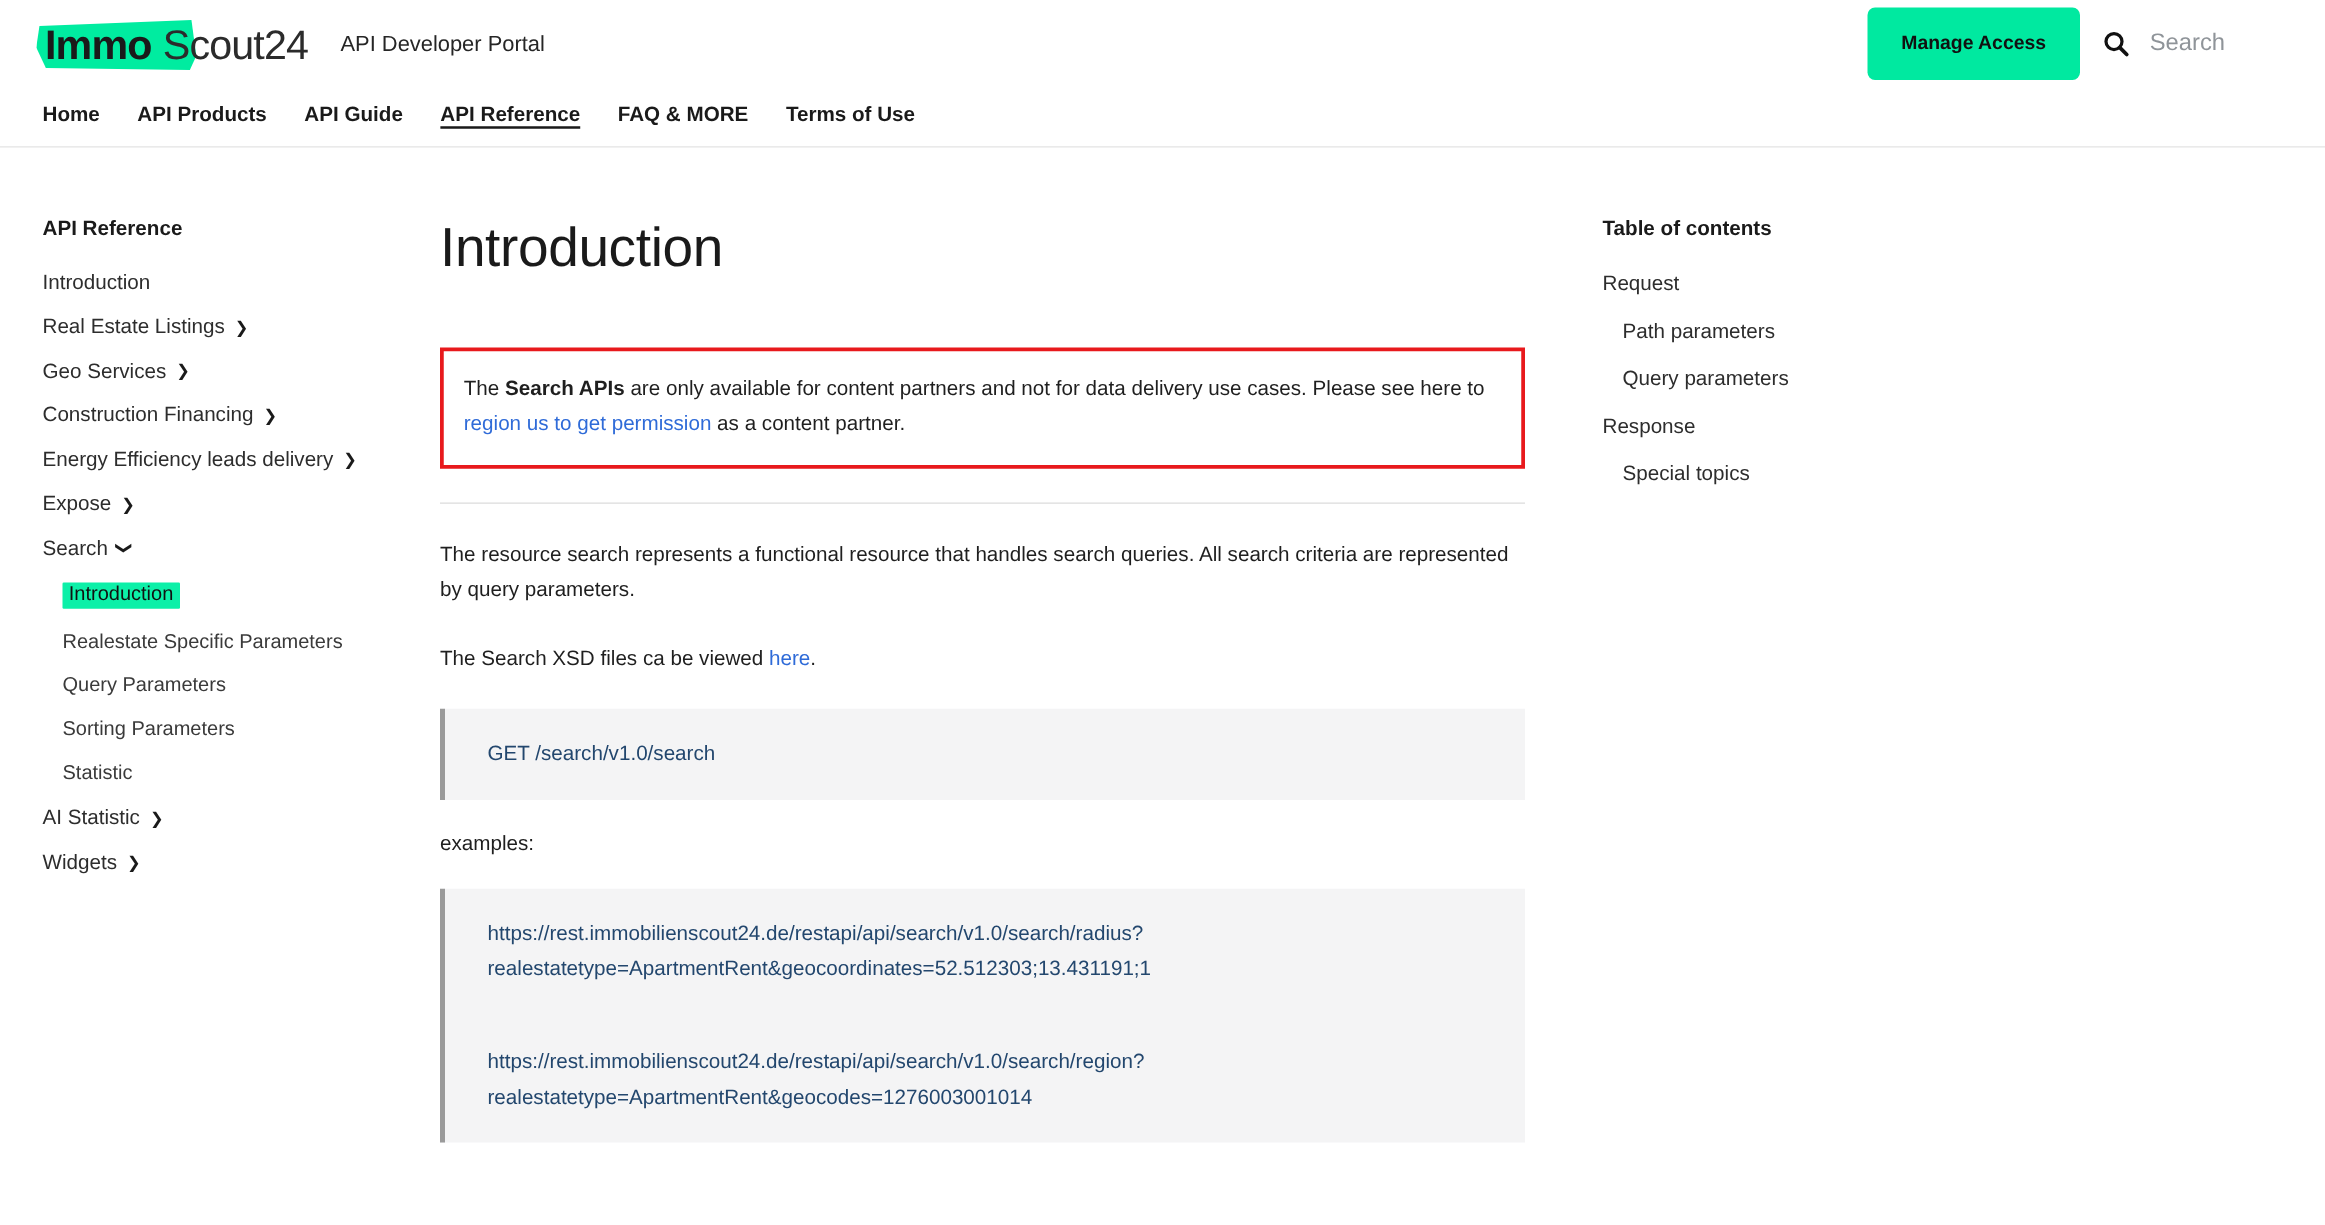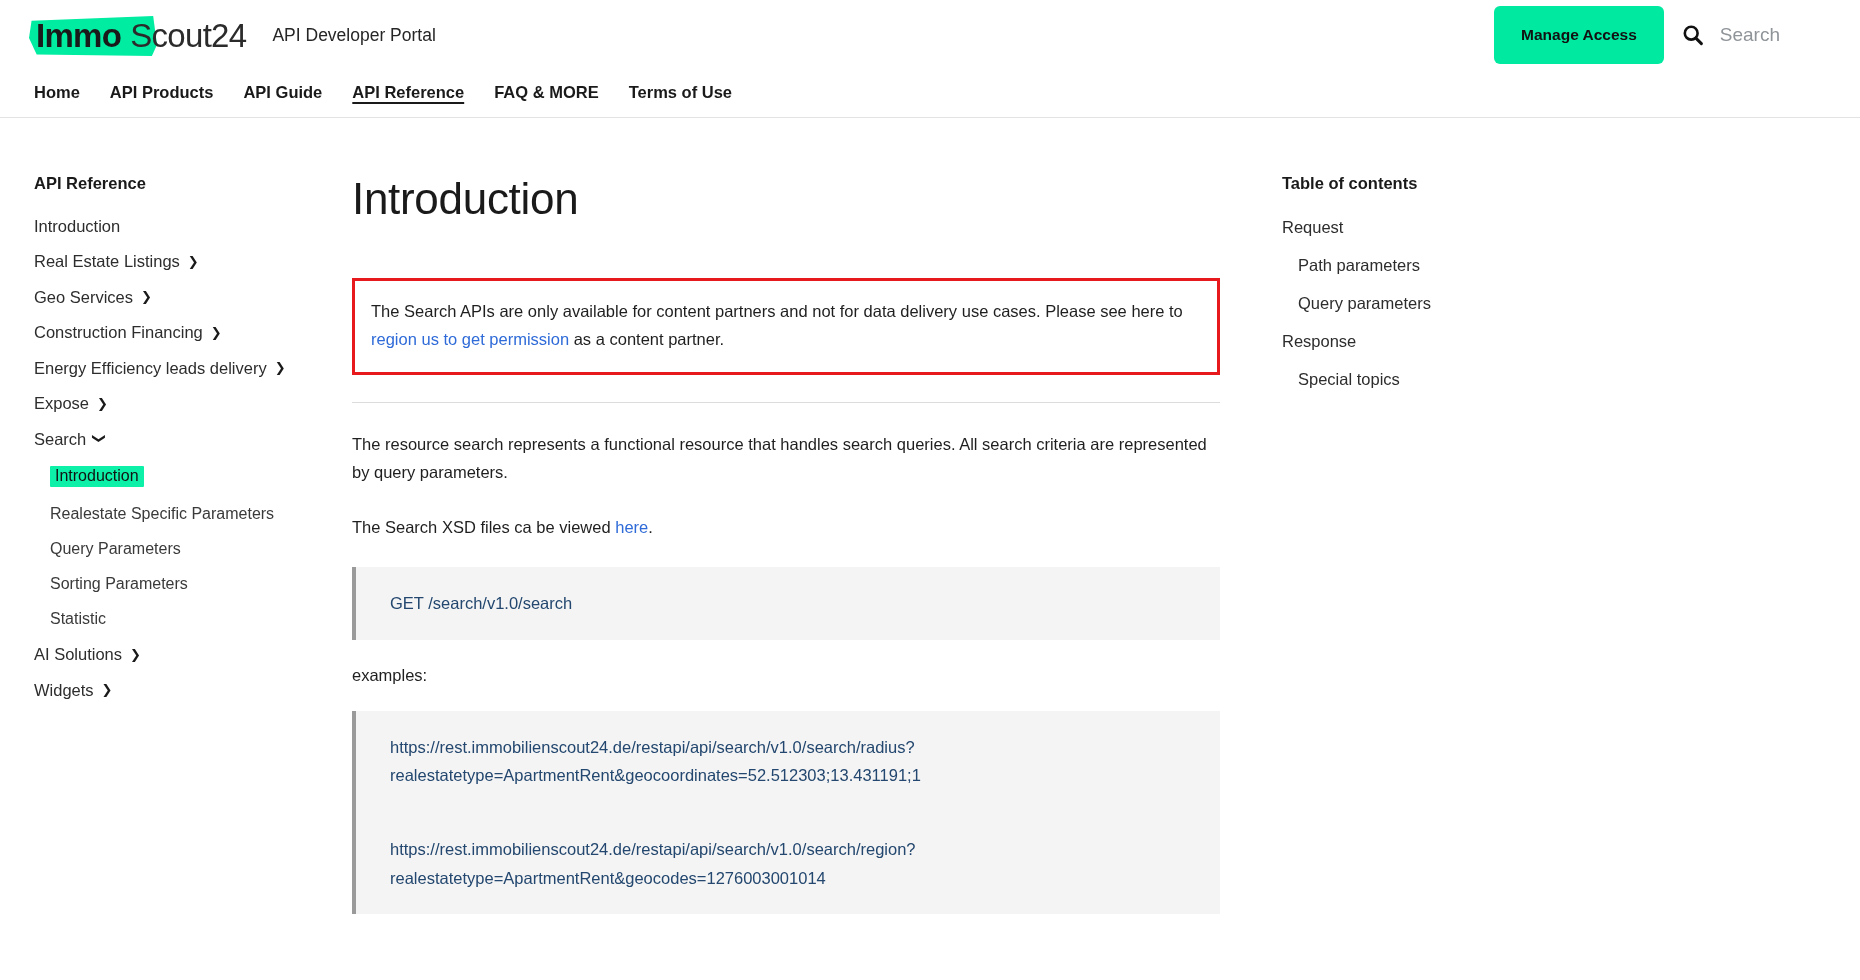--- a/index.html
+++ b/index.html
@@ -192,21 +192,21 @@
     letter-spacing: -0.3px;
   }
   .callout {
     border: 3px solid #E8191C;
     padding: 16px 18px 18px 16px;
     font-size: 16.5px;
     line-height: 1.72;
     color: #1f1f1f;
     margin-bottom: 0;
   }
-  .callout b { font-weight: 400; }
+  .callout b { font-weight: 700; }
   .callout a, .link {
     color: #2f6bd8;
     text-decoration: none;
     cursor: pointer;
   }
   .divider {
     border: none;
     border-top: 1px solid #dcdcdc;
     margin: 27px 0 27px 0;
   }
@@ -334,21 +334,21 @@
     <div class="side-item level2">
       <span>Query Parameters</span>
     </div>
     <div class="side-item level2">
       <span>Sorting Parameters</span>
     </div>
     <div class="side-item level2">
       <span>Statistic</span>
     </div>
     <div class="side-item">
-      <span>AI Solutions</span>
+      <span>AI Statistic</span>
       <span class="chev">❯</span>
     </div>
     <div class="side-item">
       <span>Widgets</span>
       <span class="chev">❯</span>
     </div>
   </div>
 
   <div class="main">
     <h1 class="page-title">Introduction</h1>

